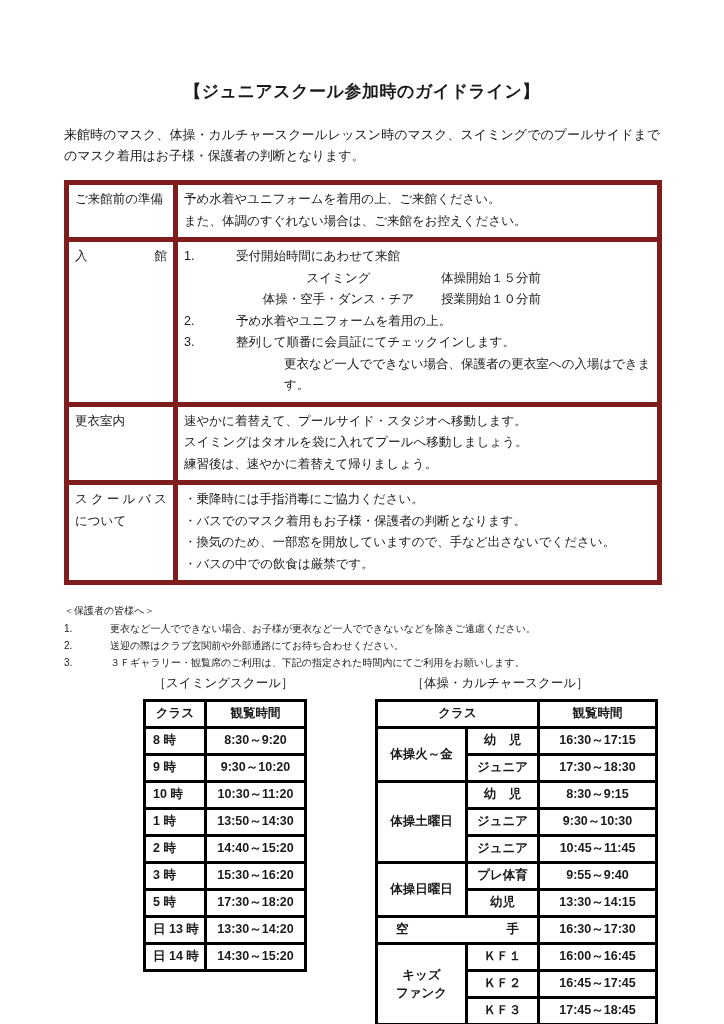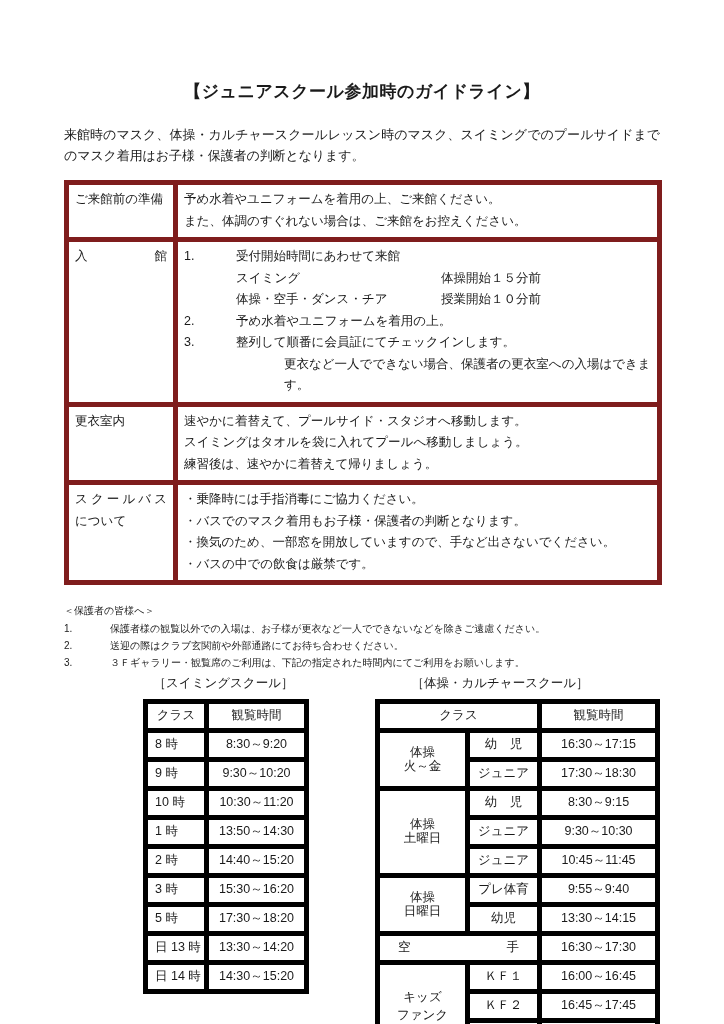--- a/index.html
+++ b/index.html
@@ -85,20 +85,21 @@
   .ln-indent {
     display: block;
     padding-left: 52px;
   }
   .ln-indent2 {
     display: block;
     padding-left: 100px;
   }
   .two-col {
     display: flex;
+    text-align: center;
   }
   .two-col .c1 { width: 205px; flex: 0 0 205px; }
 
   
   .parents {
     margin-top: 17px;
     font-size: 10px;
     line-height: 1.72;
   }
   .parents .head { display: block; }
@@ -139,25 +140,25 @@
     height: 320px;
   }
 
   table.sched {
     border-collapse: collapse;
     table-layout: fixed;
     font-size: 12.5px;
   }
   table.sched th,
   table.sched td {
-    border: 5px solid #000000;
+    border: 3px solid #000000;
     text-align: center;
     padding: 0;
     height: 24px;
-    font-weight: normal;
+    font-weight: bold;
     line-height: 1.1;
     white-space: nowrap;
   }
 
   
   .sched-left {
     position: absolute;
     left: 79px;
     top: 0;
     width: 161px;
@@ -177,21 +178,20 @@
     width: 250px;
   }
   .sched-right col.c-a { width: 90px; }
   .sched-right col.c-b { width: 72px; }
   .sched-right col.c-c { width: 118px; }
 
   .spread2 {
     display: flex;
     justify-content: center;
     padding: 0 9px;
-    flex-direction: column;
   }
   .spread-wide {
     display: flex;
     justify-content: space-between;
     padding: 0 18px;
   }
   .stack {
     display: block;
     line-height: 1.45;
   }
@@ -285,21 +285,21 @@
         </td>
       </tr>
 
     </tbody>
   </table>
 
   <div class="parents">
     <span class="head">＜保護者の皆様へ＞</span>
     <span class="item">
       <span class="n">1.</span>
-      <span>保護者様の観覧以外での入場は、お子様が更衣など一人でできないなどを除きご遠慮ください。</span>
+      <span>更衣など一人でできない場合、お子様が更衣など一人でできないなどを除きご遠慮ください。</span>
     </span>
     <span class="item">
       <span class="n">2.</span>
       <span>送迎の際はクラブ玄関前や外部通路にてお待ち合わせください。</span>
     </span>
     <span class="item">
       <span class="n">3.</span>
       <span>３Ｆギャラリー・観覧席のご利用は、下記の指定された時間内にてご利用をお願いします。</span>
     </span>
   </div>

